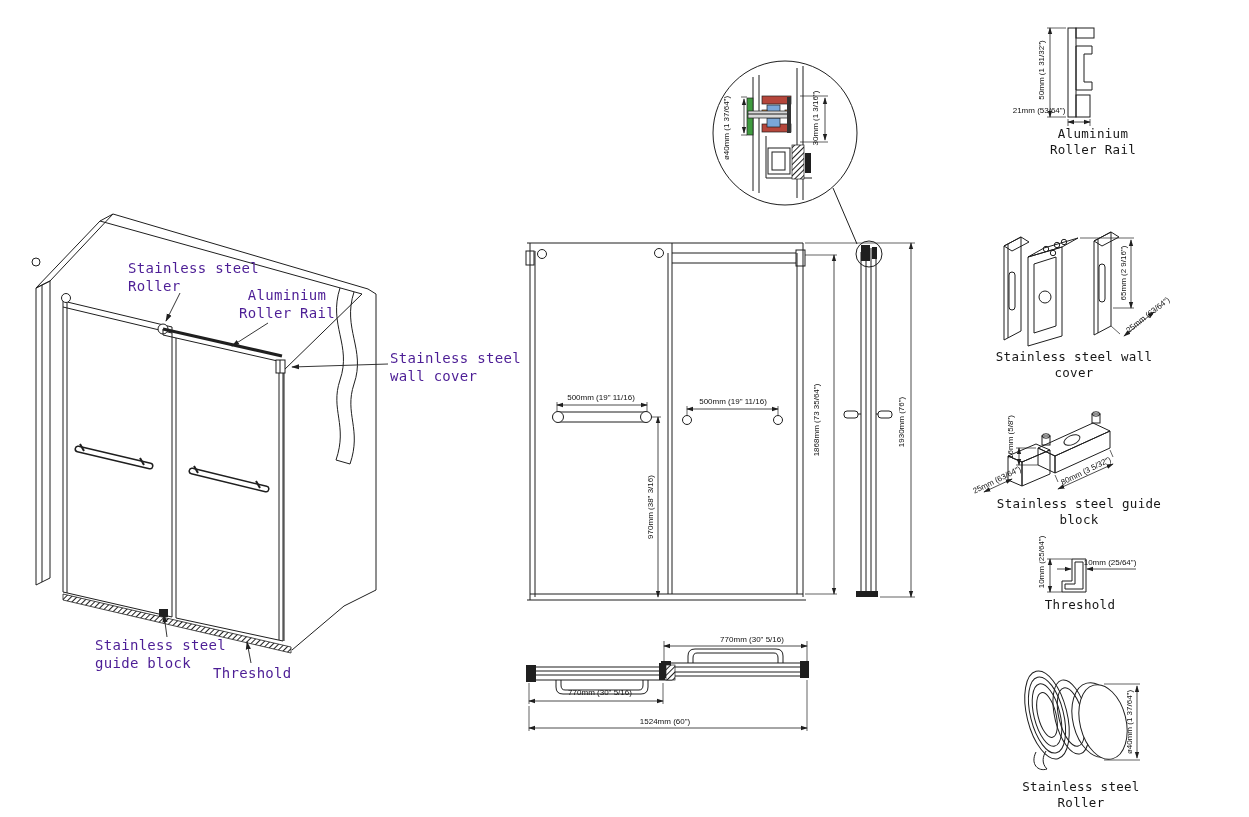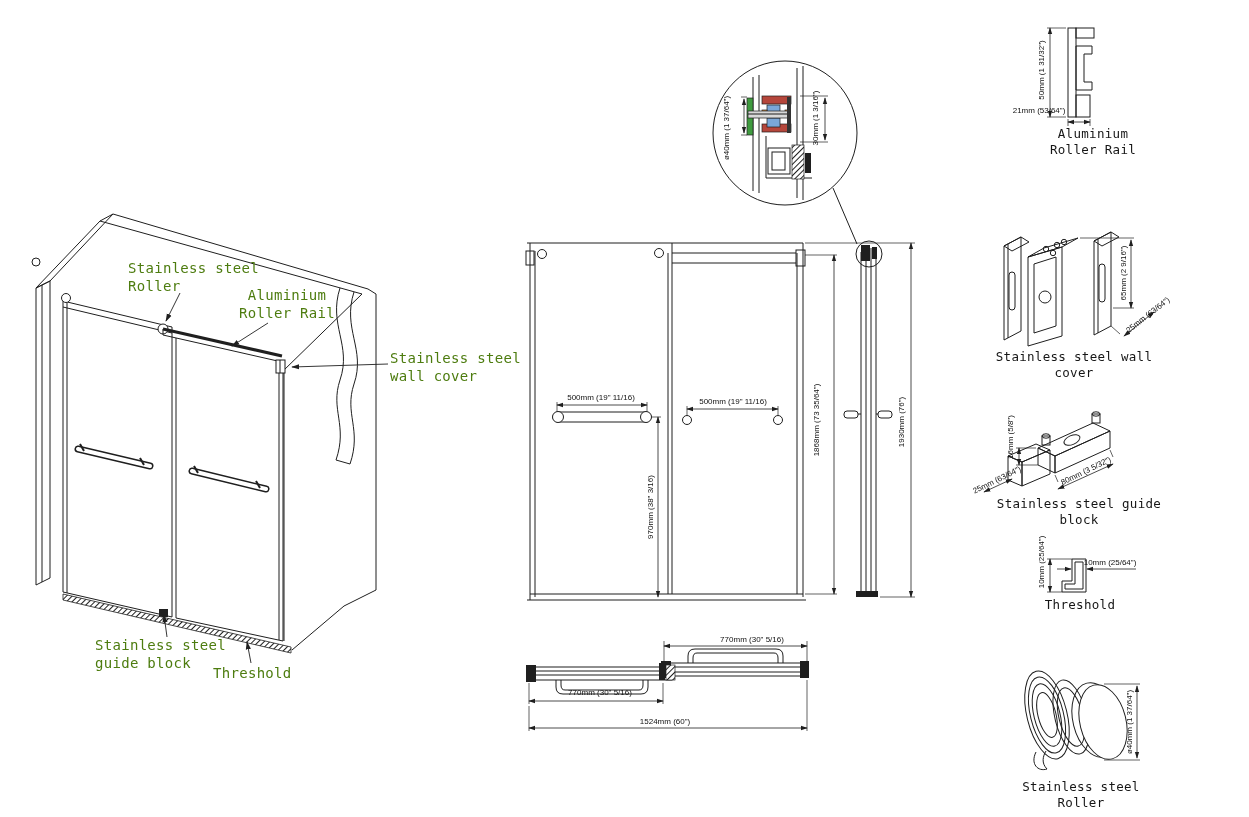--- a/index.html
+++ b/index.html
@@ -1,20 +1,20 @@
 <!DOCTYPE html>
 <html><head>
 <meta charset="utf-8">
 <style>
   html,body{margin:0;padding:0;background:#fff;}
   #canvas{position:relative;width:1249px;height:817px;background:#ffffff;overflow:hidden;
           font-family:"DejaVu Sans Mono",monospace;}
   svg{position:absolute;left:0;top:0;}
   .lbl{position:absolute;font:14px/1.32 "DejaVu Sans Mono",monospace;letter-spacing:.3px;
-       color:#4d7c0f;white-space:pre-line;}
+       color:#4c1d95;white-space:pre-line;}
   .lbl.c{transform:translateX(-50%);text-align:center;}
   .ttl{position:absolute;font:12.5px/1.3 "DejaVu Sans Mono",monospace;letter-spacing:.3px;
        color:#161616;white-space:pre-line;transform:translateX(-50%);text-align:center;}
   .dim{position:absolute;font:8px "Liberation Sans",sans-serif;color:#111;
        white-space:nowrap;transform:translate(-50%,-50%);}
   .dim.v{transform:translate(-50%,-50%) rotate(-90deg);}
 </style>
 </head>
 <body>
 

